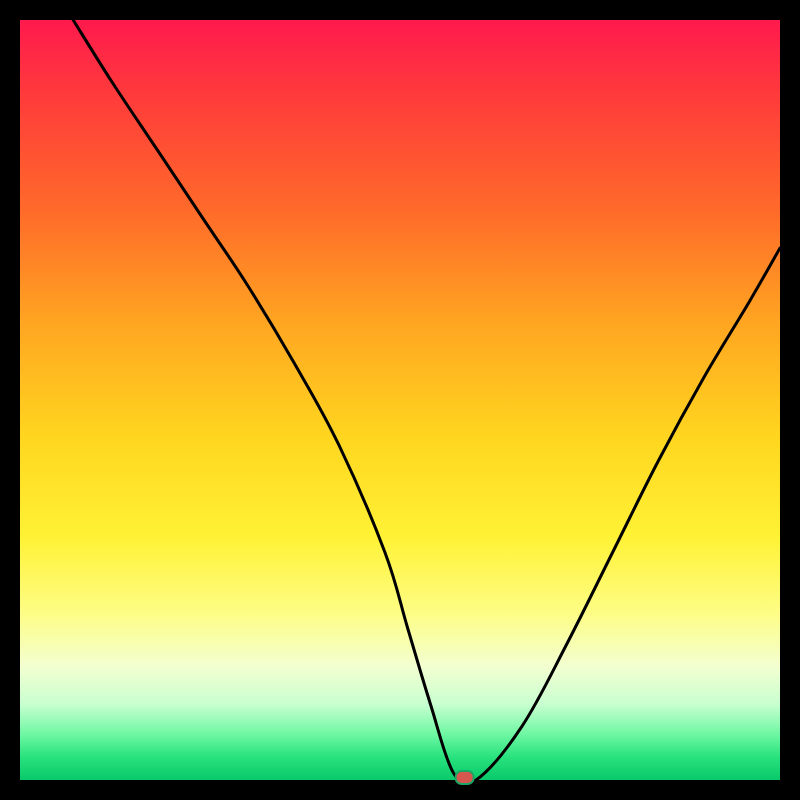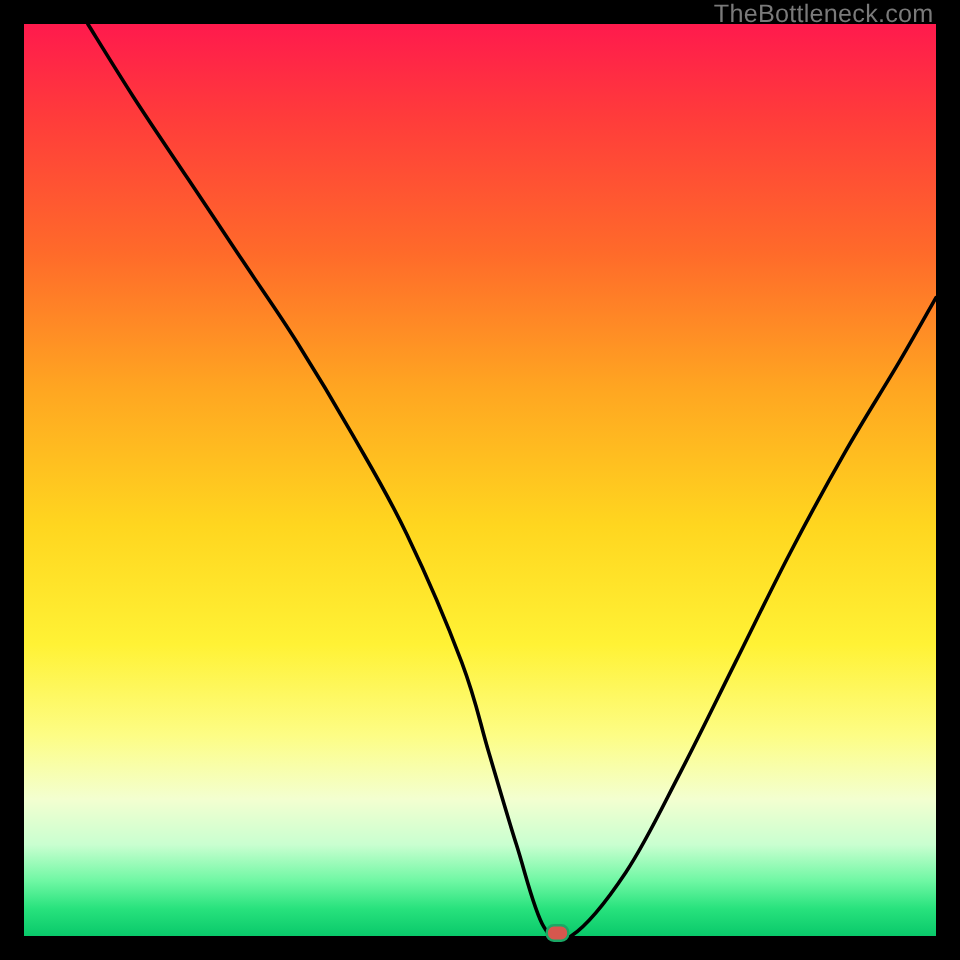--- a/index.html
+++ b/index.html
@@ -63,14 +63,13 @@
 </head>
 <body>
 
 <div class="frame">
   <div class="plot-area">
     <svg class="curve" viewBox="0 0 760 760" preserveAspectRatio="none">
       <path fill="none" stroke="#000000" stroke-width="3" stroke-linecap="round" d="M 53.2 0.0 C 60.0 10.9, 76.2 37.5, 91.2 60.8 C 106.2 84.1, 120.4 104.6, 136.8 129.2 C 153.2 153.8, 166.0 173.0, 182.4 197.6 C 198.8 222.2, 211.6 240.0, 228.0 266.0 C 244.4 292.0, 257.2 313.3, 273.6 342.0 C 290.0 370.7, 302.8 391.4, 319.2 425.6 C 335.6 459.8, 352.5 499.2, 364.8 532.0 C 377.1 564.8, 379.4 580.6, 387.6 608.0 C 395.8 635.4, 402.2 658.0, 410.4 684.0 C 418.6 710.0, 425.0 738.7, 433.2 752.4 C 441.4 766.1, 443.7 768.2, 456.0 760.0 C 468.3 751.8, 485.2 731.4, 501.6 706.8 C 518.0 682.2, 530.8 654.7, 547.2 623.2 C 563.6 591.7, 576.4 564.8, 592.8 532.0 C 609.2 499.2, 622.0 472.3, 638.4 440.8 C 654.8 409.3, 667.6 385.9, 684.0 357.2 C 700.4 328.5, 715.9 304.5, 729.6 281.2 C 743.3 257.9, 754.5 237.6, 760.0 228.0" id="curve-path"></path>
       <rect id="marker" rx="6" ry="6" width="18" height="13" fill="#d6574e" stroke="#1aa765" stroke-width="2" x="435.6" y="751.0"></rect>
     </svg>
   </div>
-  <div class="watermark">TheBottleneck.com</div>
 </div>
 
 </body></html>

